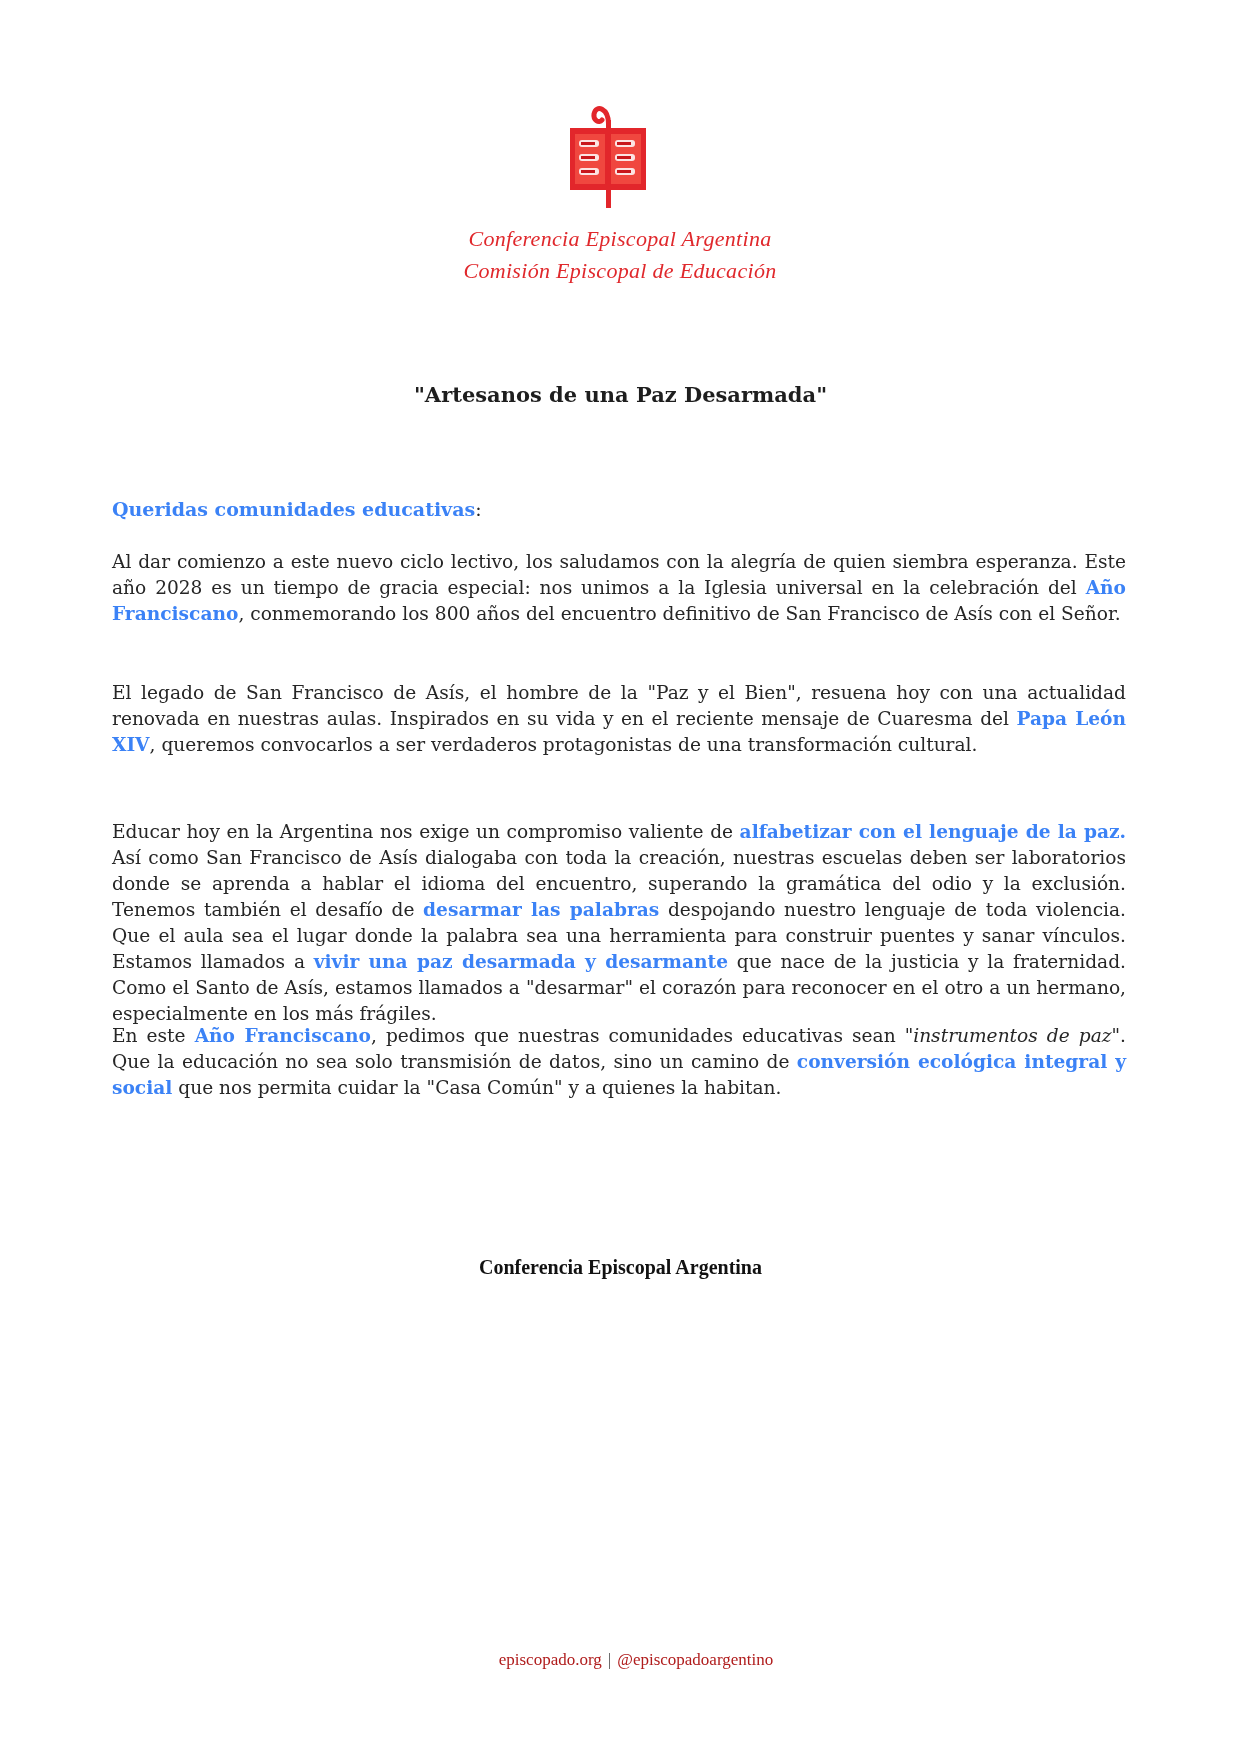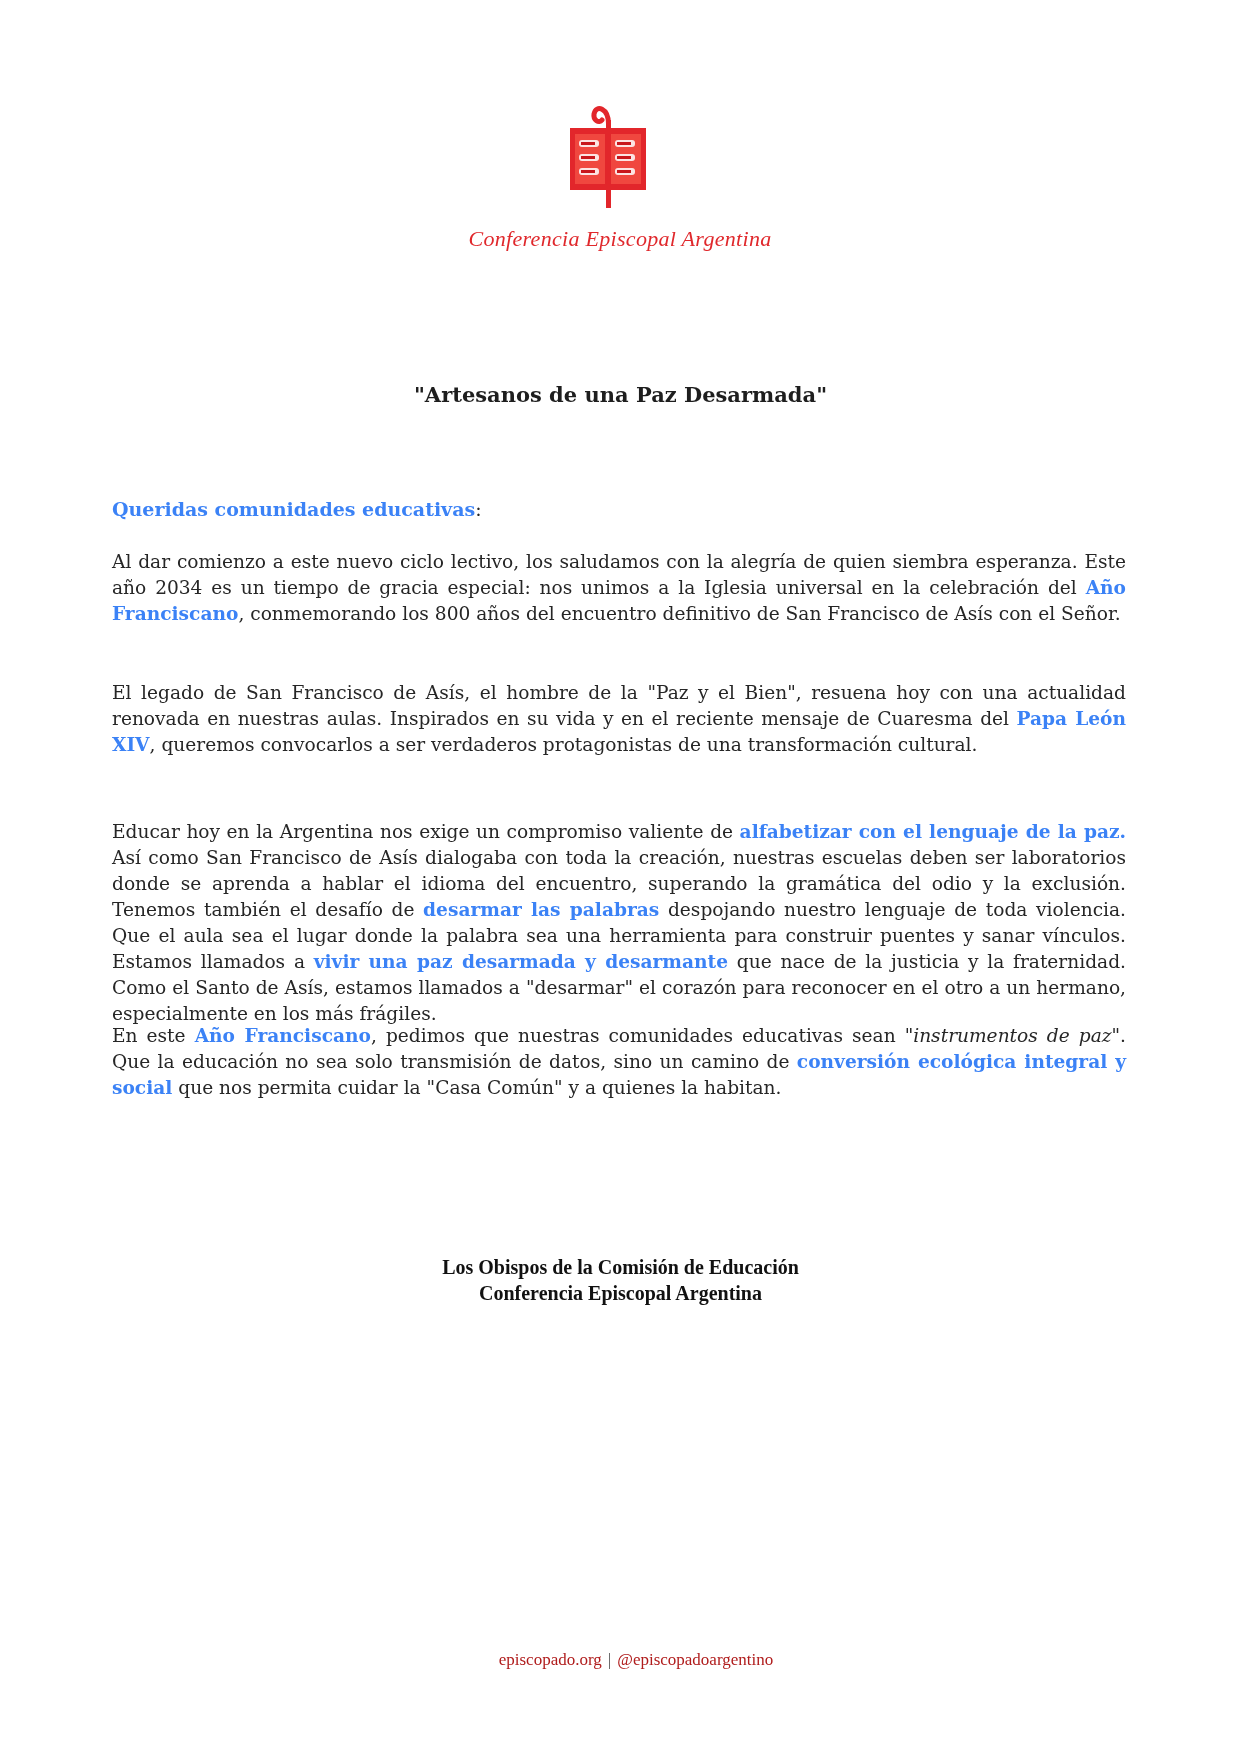--- a/index.html
+++ b/index.html
@@ -110,36 +110,36 @@
       <rect x="55" y="44" width="14" height="3"></rect>
       <rect x="55" y="58" width="14" height="3"></rect>
       <rect x="55" y="72" width="14" height="3"></rect>
     </g>
 
     <rect x="44" y="22" width="5" height="88" fill="#e2262b"></rect>
     <path d="M46.5 26 C 46.5 10, 34 6, 32 16 C 31 22, 37 26, 40 22" fill="none" stroke="#e2262b" stroke-width="5" stroke-linecap="round"></path>
   </svg>
 
   <div class="logo-text logo-line1">Conferencia Episcopal Argentina</div>
+  <div class="logo-text logo-line2">Comisión Episcopal de Educación</div>
 
   <div class="title">"Artesanos de una Paz Desarmada"</div>
 
   <div class="body-block salutation"><b>Queridas comunidades educativas</b><span>:</span></div>
 
-  <p class="body-block p1"><span>Al dar comienzo a este nuevo ciclo lectivo, los saludamos con la alegría de quien siembra esperanza. Este año 2034 es un tiempo de gracia especial: nos unimos a la Iglesia universal en la celebración del </span><b>Año Franciscano</b><span>, conmemorando los 800 años del encuentro definitivo de San Francisco de Asís con el Señor.</span></p>
+  <p class="body-block p1"><span>Al dar comienzo a este nuevo ciclo lectivo, los saludamos con la alegría de quien siembra esperanza. Este año 2028 es un tiempo de gracia especial: nos unimos a la Iglesia universal en la celebración del </span><b>Año Franciscano</b><span>, conmemorando los 800 años del encuentro definitivo de San Francisco de Asís con el Señor.</span></p>
 
   <p class="body-block p2"><span>El legado de San Francisco de Asís, el hombre de la "Paz y el Bien", resuena hoy con una actualidad renovada en nuestras aulas. Inspirados en su vida y en el reciente mensaje de Cuaresma del </span><b>Papa León XIV</b><span>, queremos convocarlos a ser verdaderos protagonistas de una transformación cultural.</span></p>
 
   <p class="body-block p3"><span>Educar hoy en la Argentina nos exige un compromiso valiente de </span><b>alfabetizar con el lenguaje de la paz.</b><span> Así como San Francisco de Asís dialogaba con toda la creación, nuestras escuelas deben ser laboratorios donde se aprenda a hablar el idioma del encuentro, superando la gramática del odio y la exclusión. Tenemos también el desafío de </span><b>desarmar las palabras</b><span> despojando nuestro lenguaje de toda violencia. Que el aula sea el lugar donde la palabra sea una herramienta para construir puentes y sanar vínculos. Estamos llamados a </span><b>vivir una paz desarmada y desarmante</b><span> que nace de la justicia y la fraternidad. Como el Santo de Asís, estamos llamados a "desarmar" el corazón para reconocer en el otro a un hermano, especialmente en los más frágiles.</span></p>
 
   <p class="body-block p4"><span>En este </span><b>Año Franciscano</b><span>, pedimos que nuestras comunidades educativas sean </span><i>"instrumentos de paz"</i><span>. Que la educación no sea solo transmisión de datos, sino un camino de </span><b>conversión ecológica integral y social</b><span> que nos permita cuidar la "Casa Común" y a quienes la habitan.</span></p>
 
 
   <div class="signature">
-    <div>Los Obispos de la Comisión de Educación</div>
     <div>Conferencia Episcopal Argentina</div>
   </div>
 
   <div class="footer">
     <span>episcopado.org</span><span class="sep">|</span><span>@episcopadoargentino</span>
   </div>
 
 </div>
 
 </body></html>

